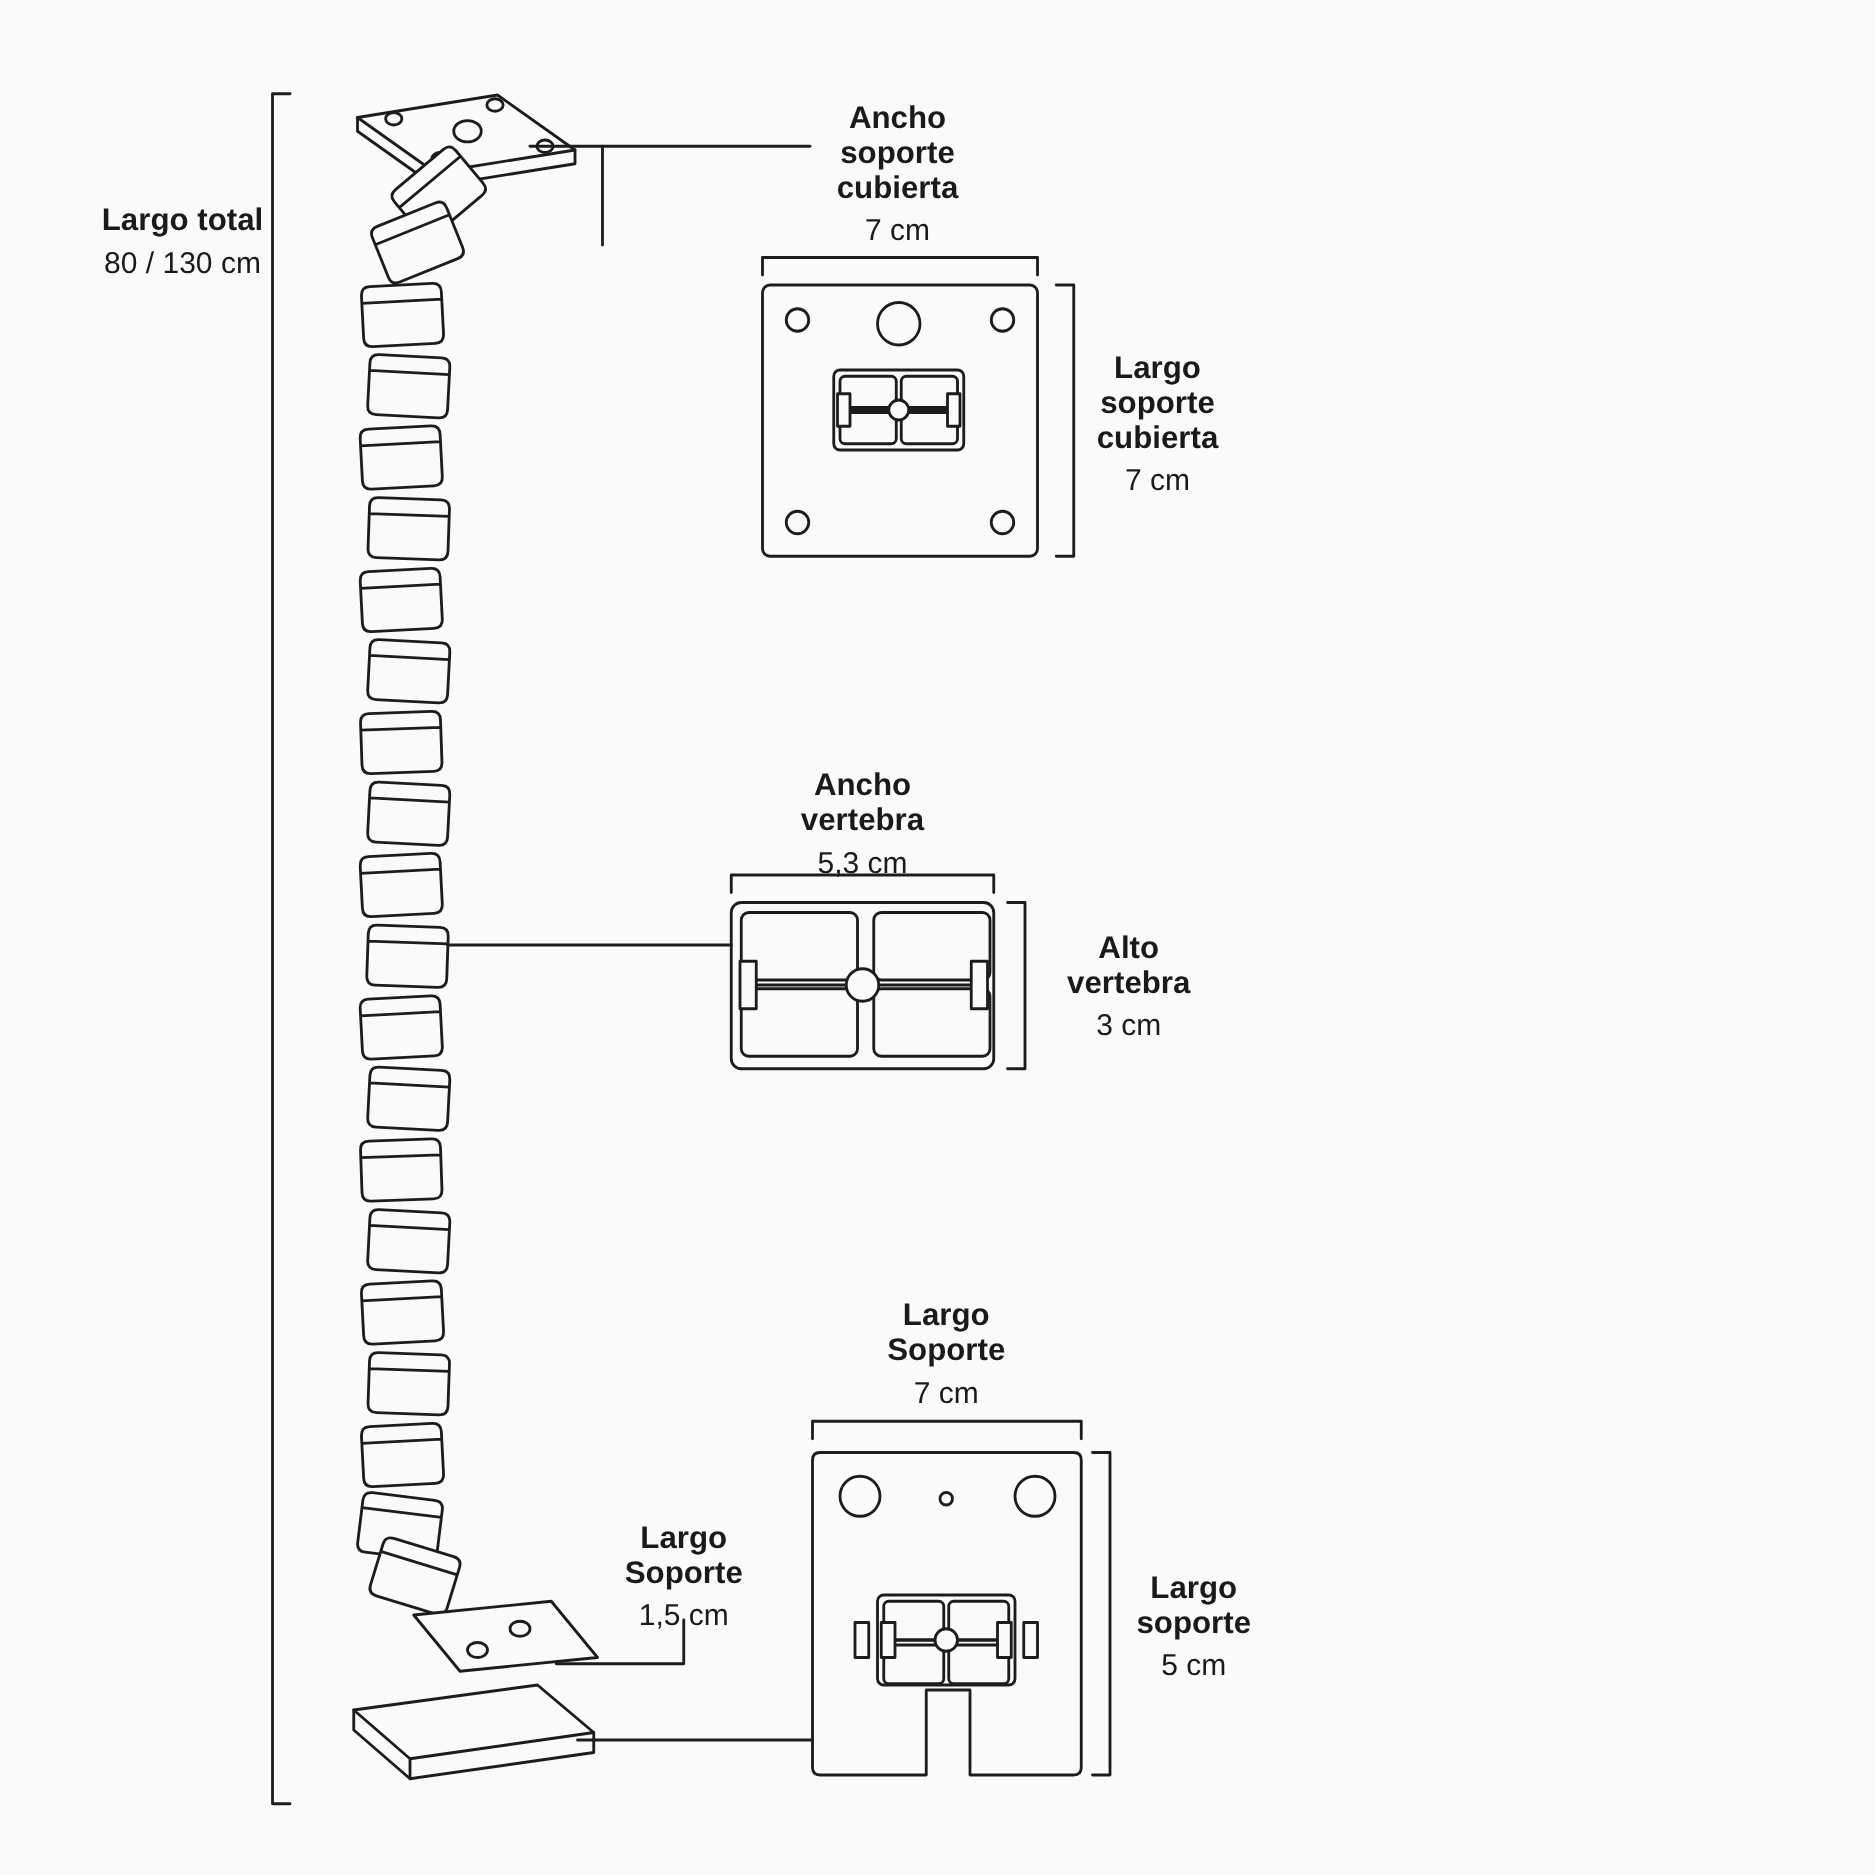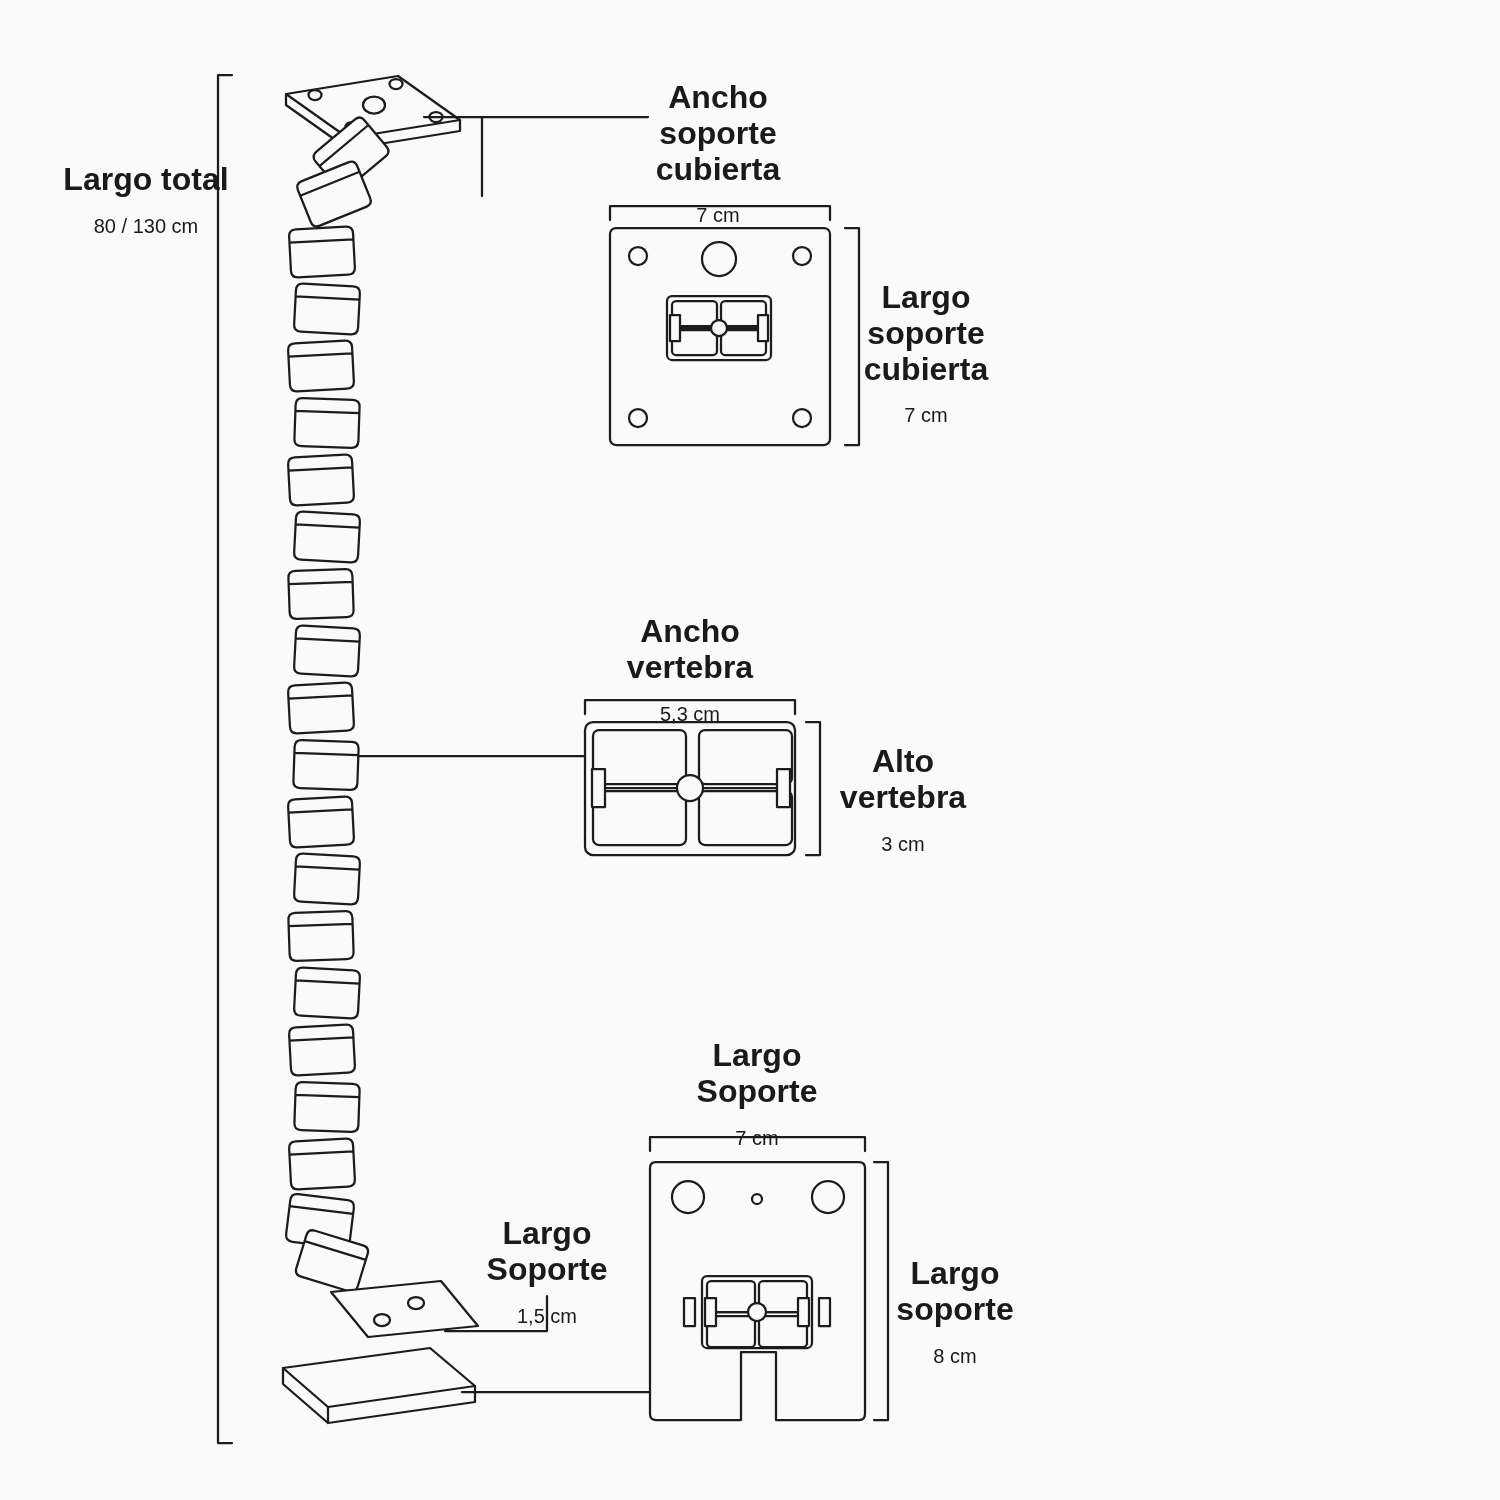--- a/index.html
+++ b/index.html
@@ -18,28 +18,28 @@
   #linework{
     position:absolute;left:0;top:0;width:1500px;height:1500px;
   }
   .dim{
     position:absolute;
     text-align:center;
     color:#1a1a1a;
   }
   .dim .lbl{
     font-weight:bold;
-    font-size:32px;
+    font-size:25px;
     line-height:1.12;
   }
   .dim .val{
     font-weight:400;
-    font-size:20px;
+    font-size:24px;
     line-height:1.15;
-    margin-top:17px;
+    margin-top:7px;
   }
 </style>
 </head>
 <body>
 
 <div id="canvas">
 
   <svg id="linework" viewBox="0 0 1500 1500">
     <defs>
       <path id="seg" d="M-32,-17 Q-32,-24 -25,-24 L25,-24 Q32,-24 32,-17 L32,17 Q32,24 25,24 L-25,24 Q-32,24 -32,17 Z M-32,-11 L32,-11" fill="#fafafa" stroke="#1c1c1c" stroke-width="2.25" stroke-linejoin="round" stroke-linecap="round"></path>
@@ -195,16 +195,16 @@
     <div class="val">7 cm</div>
   </div>
 
   <div class="dim" style="left:477px;top:1216px;width:140px;">
     <div class="lbl">Largo Soporte</div>
     <div class="val">1,5 cm</div>
   </div>
 
   <div class="dim" style="left:885px;top:1256px;width:140px;">
     <div class="lbl">Largo soporte</div>
-    <div class="val">8 cm</div>
+    <div class="val">5 cm</div>
   </div>
 
 </div>
 
 </body></html>

